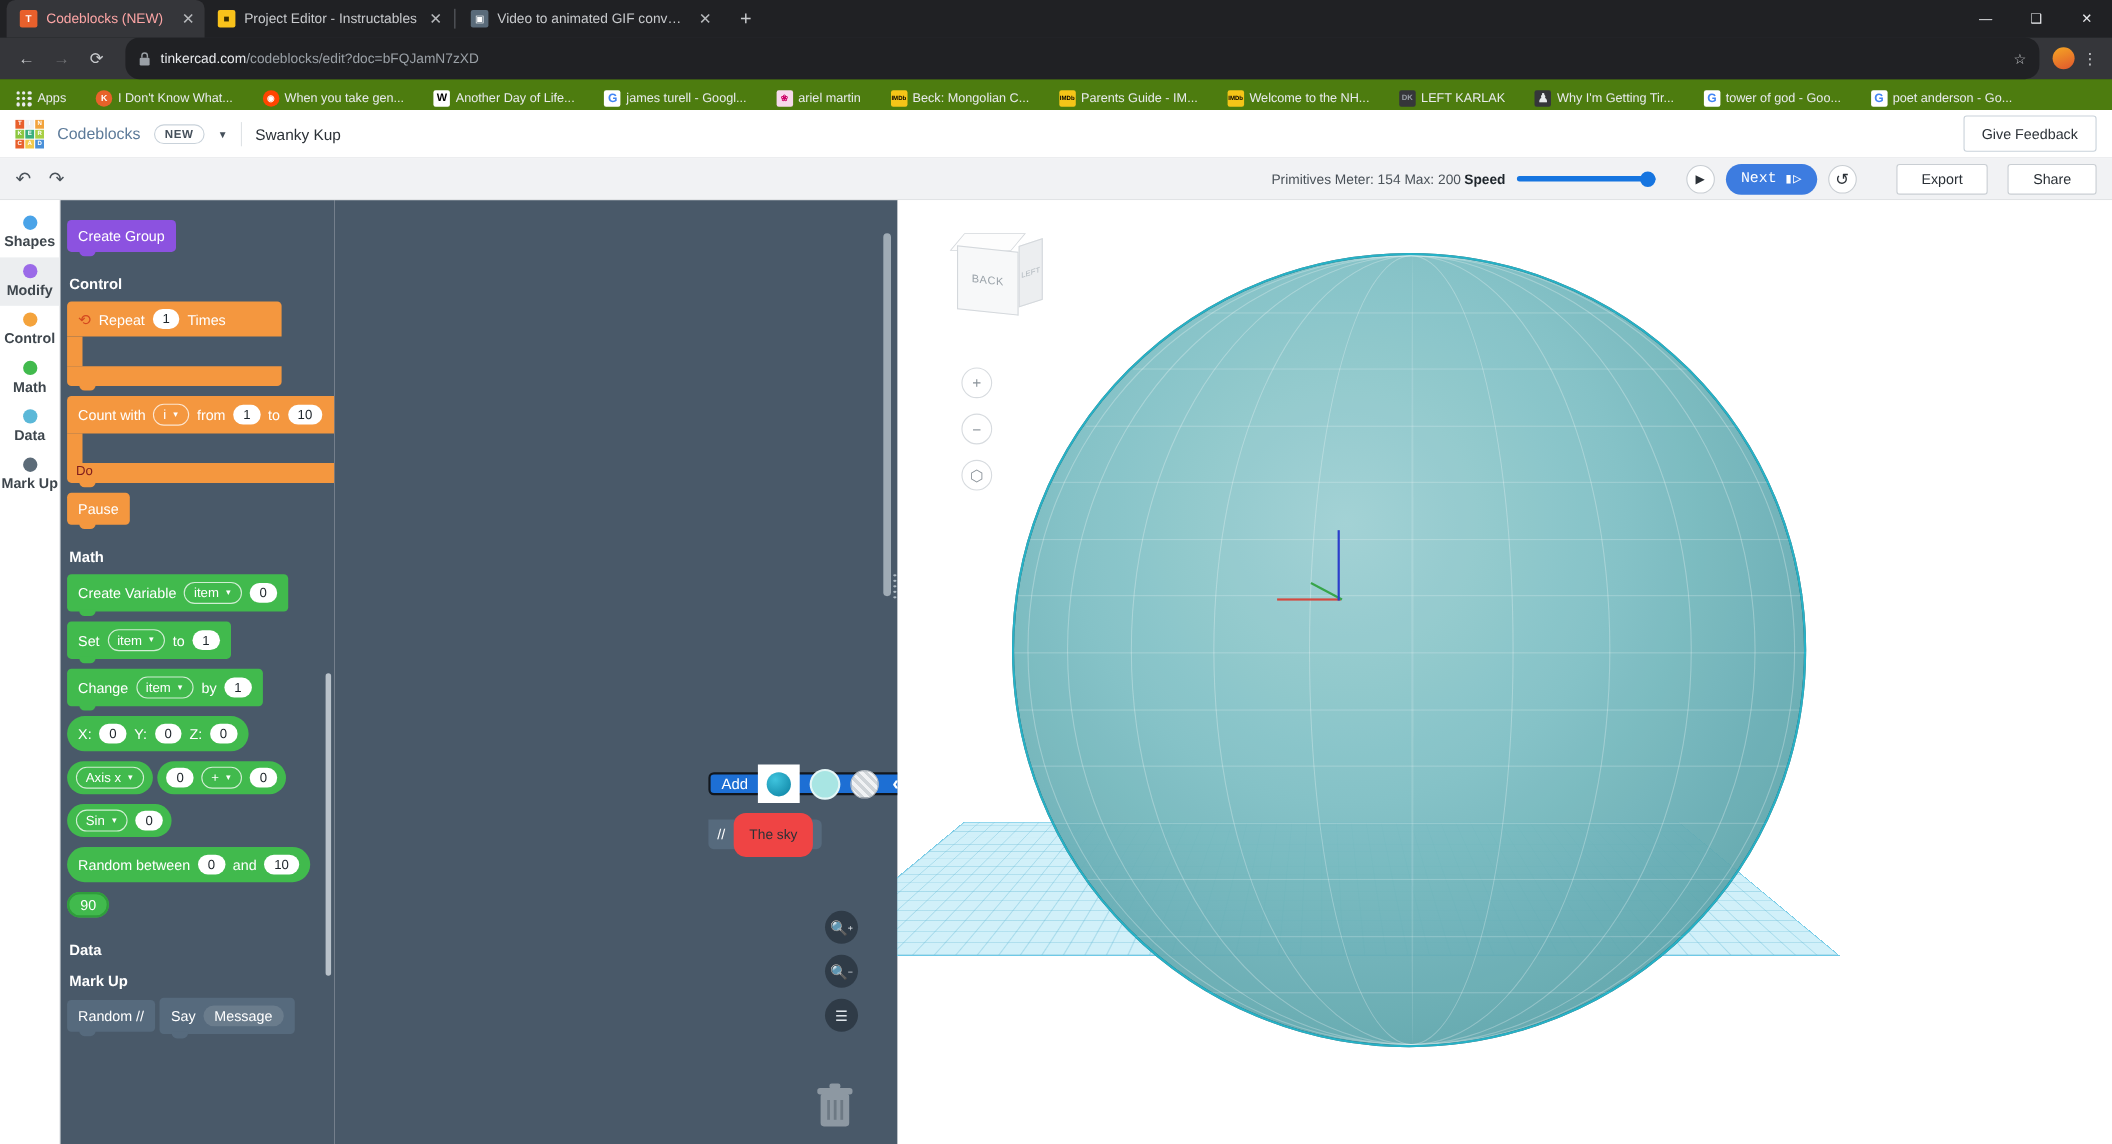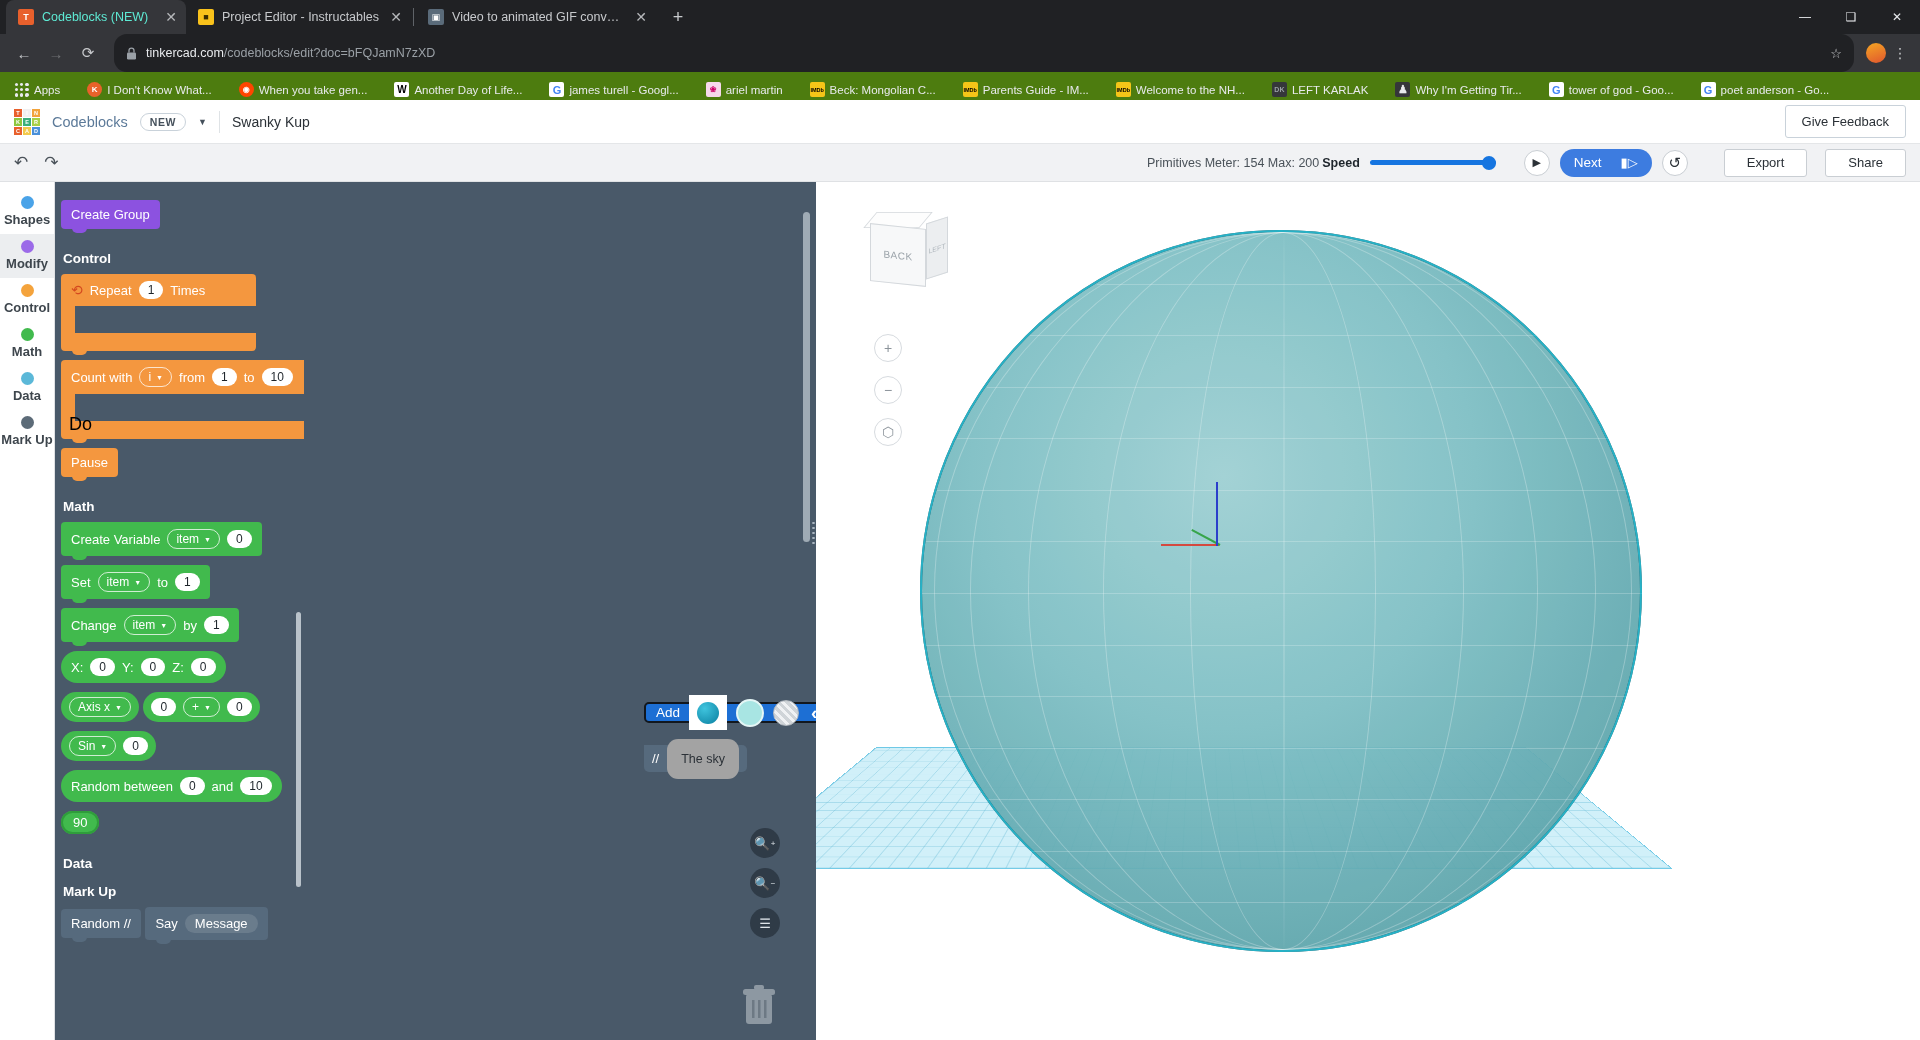--- a/index.html
+++ b/index.html
@@ -23,21 +23,21 @@
     border-radius: 8px 8px 0 0; position: relative; gap: 8px;
   }
   .tab.active { background: #35363a; }
   .tab.inactive { background: transparent; }
   .tab-favicon {
     width: 16px; height: 16px; flex: 0 0 16px; border-radius: 2px;
     display: flex; align-items: center; justify-content: center;
     font-size: 9px; overflow: hidden;
   }
   .tab-title {
-    flex: 1 1 auto; color: #5eead4; font-size: 12.5px;
+    flex: 1 1 auto; color: #fca5a5; font-size: 12.5px;
     white-space: nowrap; overflow: hidden; text-overflow: ellipsis;
   }
   .tab.inactive .tab-title { color: #c8cacd; }
   .tab-close {
     width: 18px; height: 18px; flex: 0 0 18px; color: #b6b8bb;
     display: flex; align-items: center; justify-content: center;
     font-size: 14px; border-radius: 50%; line-height: 1;
   }
   .tab-sep { width: 1px; height: 18px; background: #5f6368; align-self: center; margin: 0 2px; }
   .newtab {
@@ -146,22 +146,23 @@
     position: absolute; right: 0; width: 14px; height: 14px;
     border-radius: 50%; background: #1675e0;
   }
   .circ-btn {
     width: 26px; height: 26px; border-radius: 50%; border: 1px solid #c9ced3;
     background: #fff; display: flex; align-items: center; justify-content: center;
     color: #2b3137; font-size: 11px;
   }
   .next-btn {
     background: #3d7ce0; color: #fff; border-radius: 14px; height: 28px;
-    padding: 0 14px; display: flex; align-items: center; gap: 19px;
+    padding: 0 14px; display: flex; align-items: center; gap: 7px;
     font-size: 13.5px;
+    font-family: Liberation Mono, monospace;
   }
   .flat-btn {
     border: 1px solid #c9ced3; background: #fff; border-radius: 3px;
     height: 28px; padding: 0 22px; display: flex; align-items: center;
     font-size: 13px; color: #2b3137;
   }
 
   
   .workarea { display: flex; height: 876px; }
 
@@ -217,21 +218,21 @@
   }
   .c-mid { display: flex; }
   .c-arm { width: 14px; background: #f4973f; }
   .c-gap { flex: 1; height: 27px; }
   .c-bot { height: 18px; background: #f4973f; border-radius: 0 0 4px 4px; position: relative; }
   .c-bot::after {
     content: ""; position: absolute; left: 11px; bottom: -4px;
     width: 15px; height: 6px; border-radius: 0 0 5px 5px; background: #f4973f;
   }
   .do-label {
-    position: absolute; left: 8px; bottom: 4px; color: #000000; font-size: 18px;
+    position: absolute; left: 8px; bottom: 4px; color: #7f1d1d; font-size: 12px;
   }
   .pal-scroll {
     position: absolute; right: 3px; top: 430px; width: 5px; height: 275px;
     background: #b9c2ca; border-radius: 3px;
   }
 
   
   .canvas {
     flex: 0 0 512px; background: #495969; position: relative; overflow: hidden;
   }
@@ -270,21 +271,21 @@
   }
   .chev { color: #fff; font-size: 19px; font-weight: bold; margin: 0 3px; }
 
   .commentblock {
     position: absolute; left: 340px; top: 563px;
     background: #566a7d; border-radius: 0 5px 5px 5px; height: 27px;
     display: flex; align-items: center; padding: 0 8px; gap: 8px;
   }
   .commentblock .slashes { color: #fff; font-size: 13px; }
   .comment-field {
-    background: #a3a3a3; border-radius: 11px; padding: 13px 14px;
+    background: #ef4444; border-radius: 11px; padding: 13px 14px;
     font-size: 12.5px; color: #2b3137;
   }
 
   .zoom-tools {
     position: absolute; right: 36px; bottom: 120px;
     display: flex; flex-direction: column; gap: 10px;
   }
   .ztool {
     width: 30px; height: 30px; border-radius: 50%; background: #2f3b47;
     color: #dfe5ea; display: flex; align-items: center;

